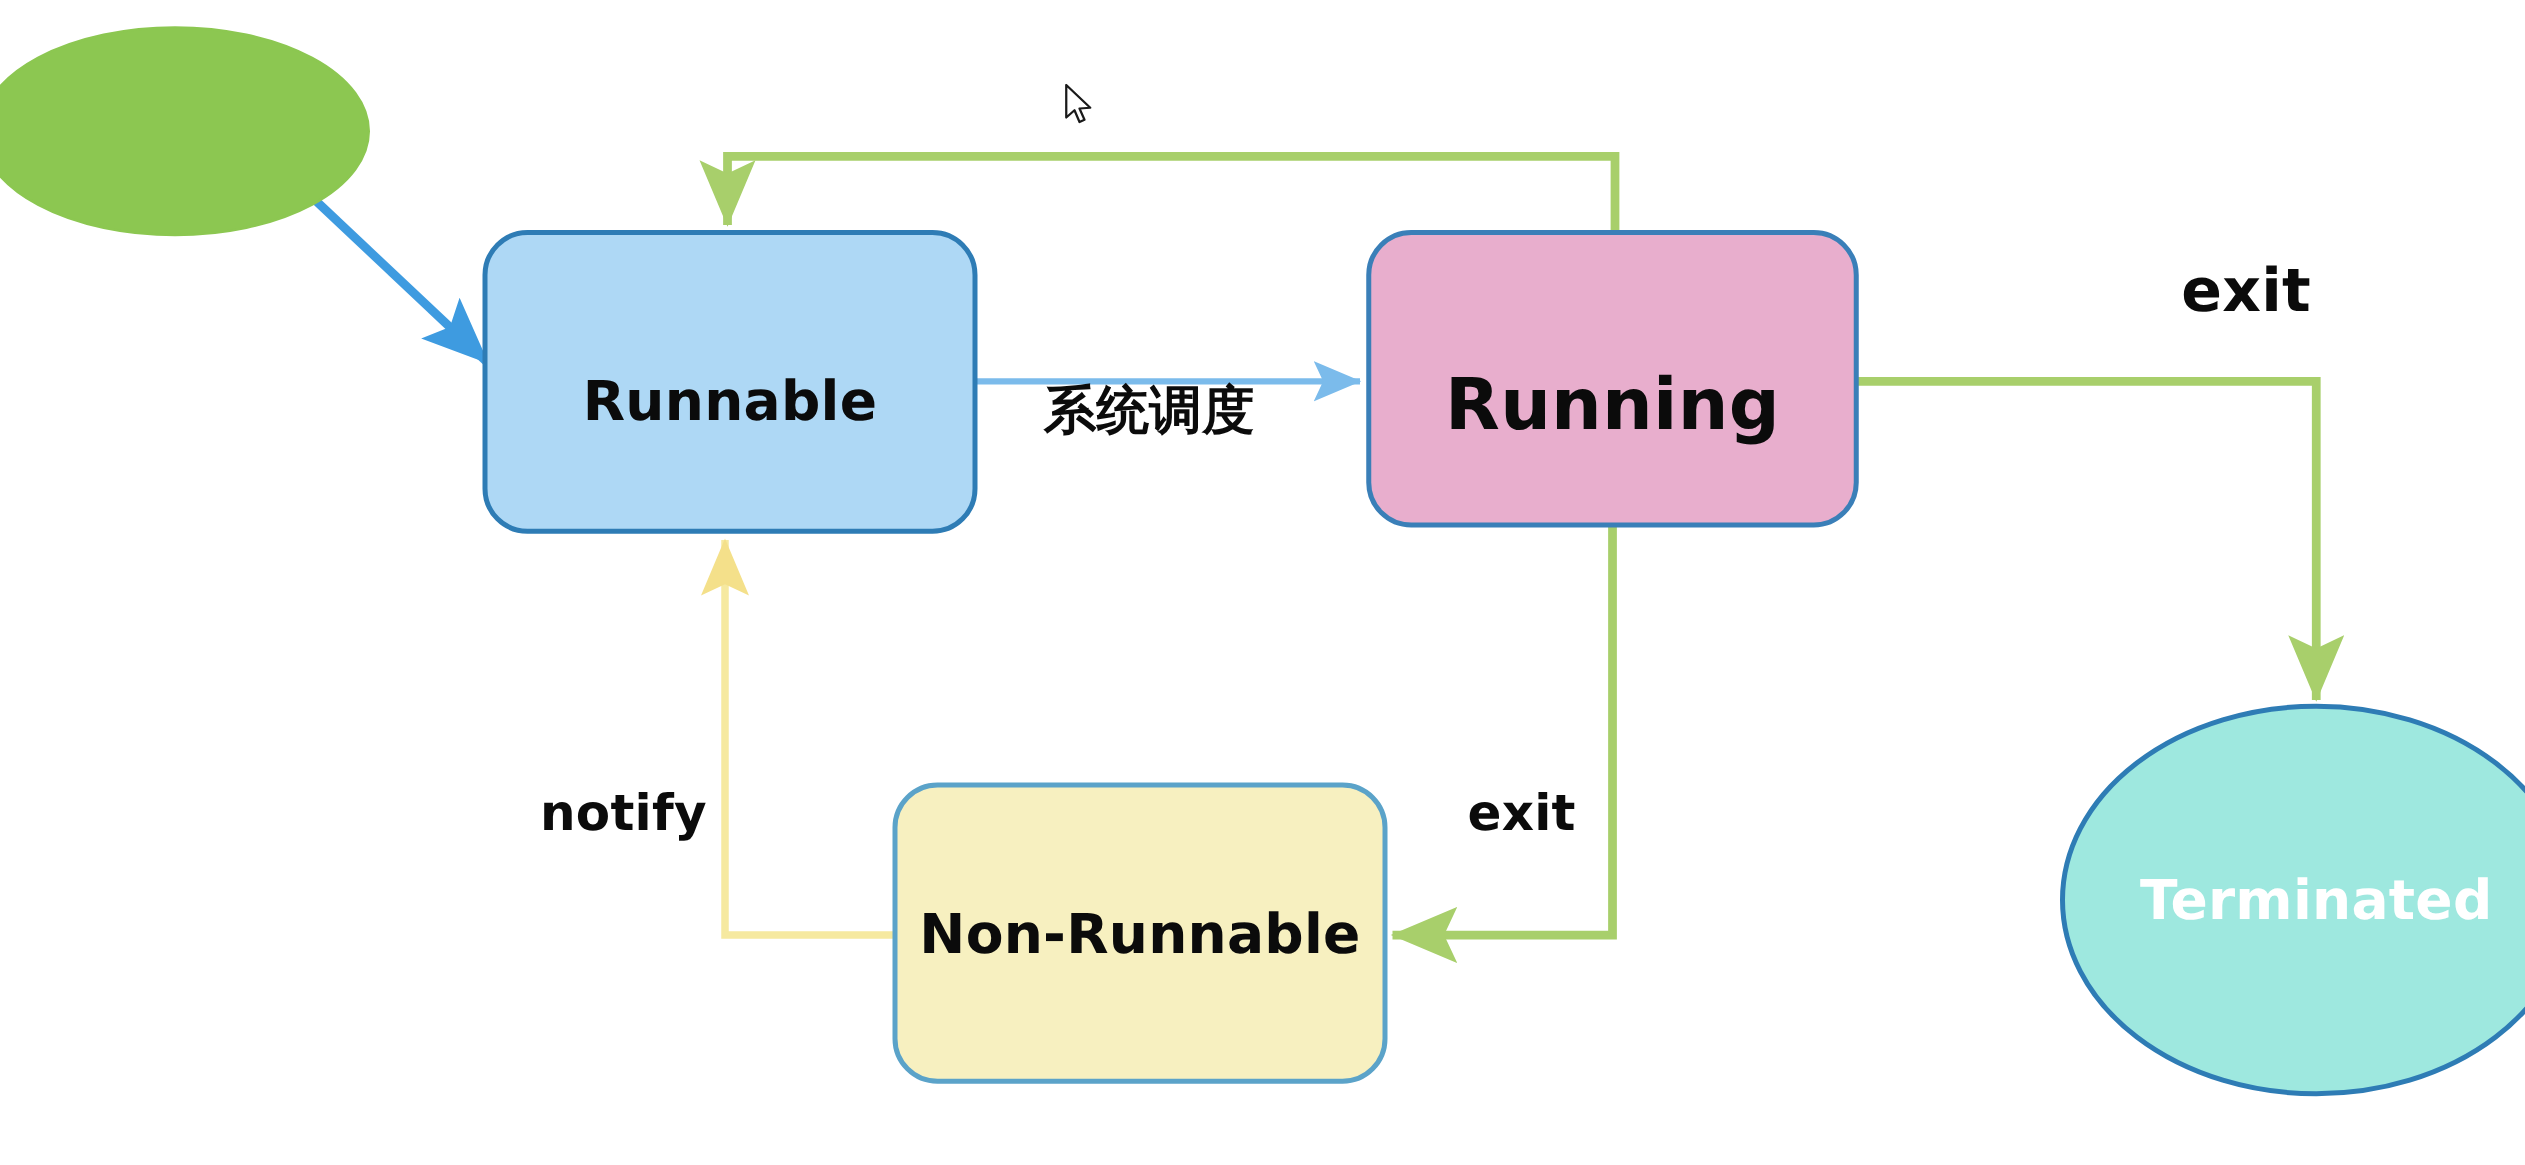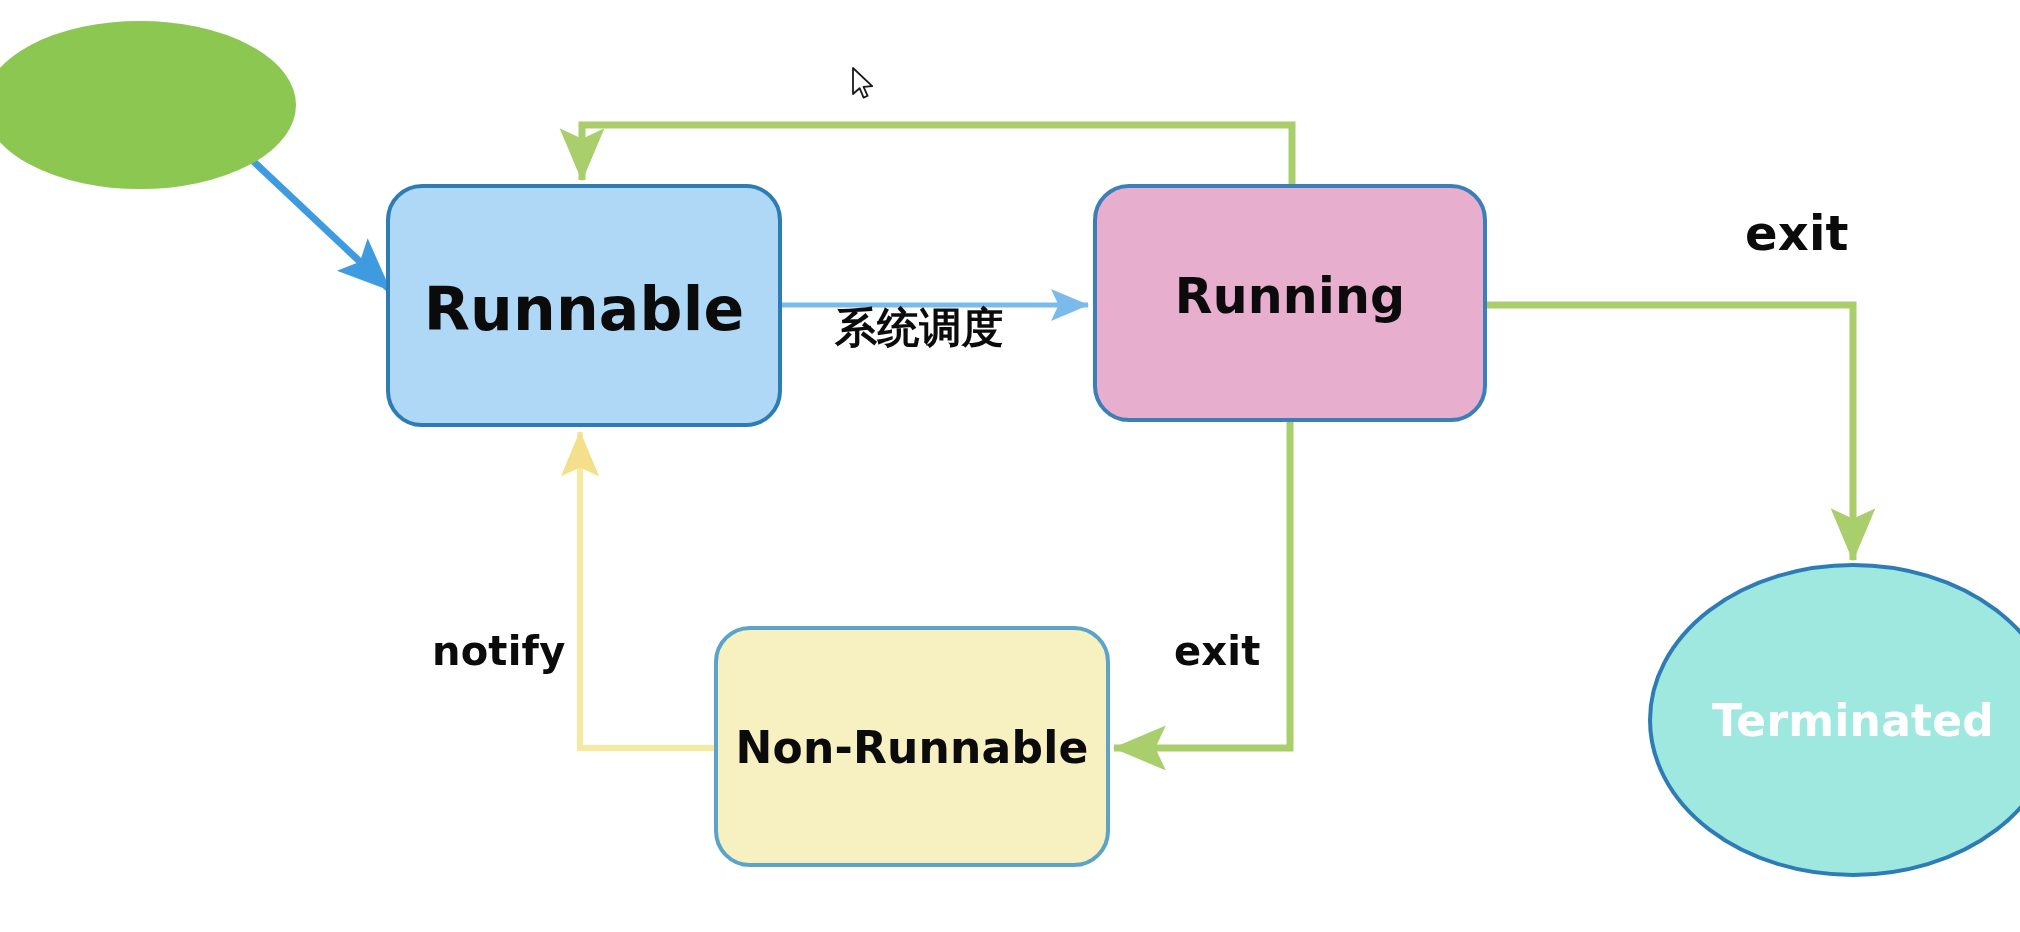--- a/index.html
+++ b/index.html
@@ -34,22 +34,22 @@
     pointer-events: none;
   }
   .edge-label {
     position: absolute;
     font-weight: bold;
     color: #0b0b0b;
     white-space: nowrap;
     letter-spacing: 0.2px;
   }
   .lbl-start   { left: 0px;    top: 80px;  width: 290px; font-size: 42px; }
-  .lbl-runnable{ left: 388px;  top: 274px; width: 392px; font-size: 60px; }
-  .lbl-running { left: 1095px; top: 268px; width: 390px; font-size: 49px; }
+  .lbl-runnable{ left: 388px;  top: 296px; width: 392px; font-size: 44px; }
+  .lbl-running { left: 1095px; top: 291px; width: 390px; font-size: 57px; }
   .lbl-nonrunnable { left: 716px; top: 722px; width: 392px; font-size: 44px; }
   .lbl-terminated  { left: 1653px; top: 695px; width: 400px; font-size: 44px; color: #ffffff; }
 
   .lbl-interrupt { left: 843px;  top: 20px;  font-size: 40px; }
   .lbl-schedule  { left: 835px;  top: 300px; font-size: 42px; }
   .lbl-exit      { left: 1745px; top: 205px; font-size: 48px; }
   .lbl-wait      { left: 1174px; top: 628px; font-size: 40px; }
   .lbl-notify    { left: 432px;  top: 628px; font-size: 40px; }
 
   #cursor {

